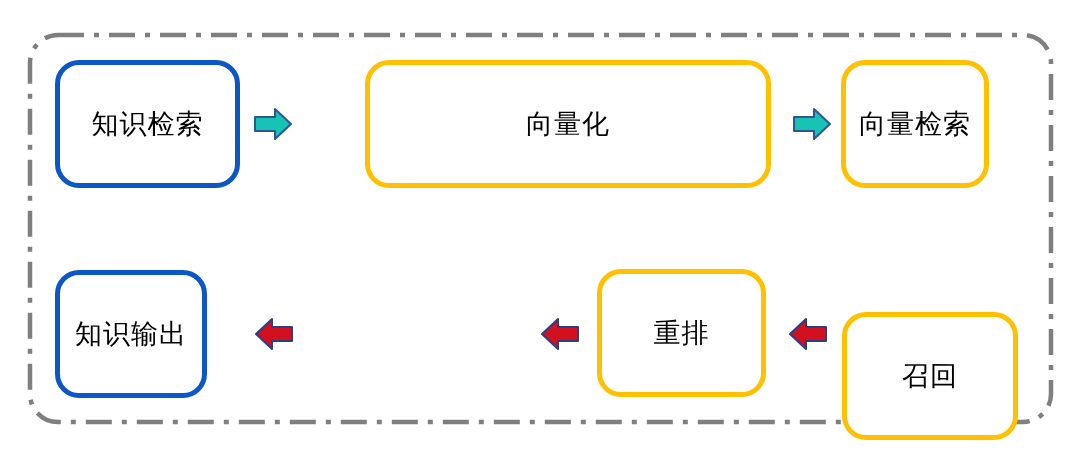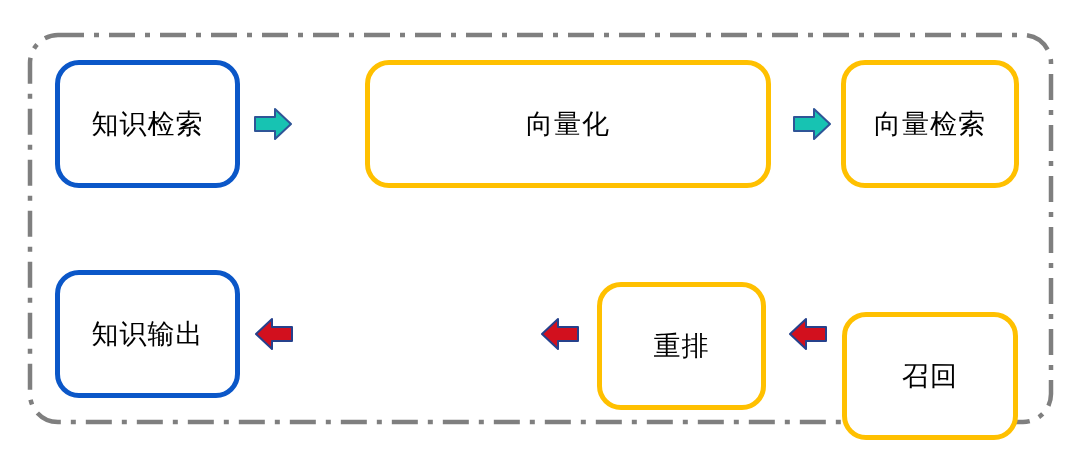--- a/index.html
+++ b/index.html
@@ -29,25 +29,25 @@
   }
   .node-label {
     font-size: 27px;
     color: #000000;
     letter-spacing: 1px;
     white-space: nowrap;
   }
   
   .n-knowledge-retrieval { left: 55px;  top: 60px;  width: 185px; }
   .n-vectorization      { left: 325px; top: 60px;  width: 406px; margin-left: 40px; }
-  .n-vector-retrieval   { left: 841px; top: 60px;  width: 178px; }
+  .n-vector-retrieval   { left: 841px; top: 60px;  width: 148px; }
   
-  .n-knowledge-output   { left: 55px;  top: 270px; width: 185px; }
+  .n-knowledge-output   { left: 55px;  top: 270px; width: 152px; }
   .n-model-context      { left: 325px; top: 270px; width: 200px; }
-  .n-rerank             { left: 597px; top: 282px; width: 169px; }
+  .n-rerank             { left: 597px; top: 269px; width: 169px; }
   .n-recall             { left: 842px; top: 270px; width: 176px; }
   
   .arrow { position: absolute; width: 38px; height: 32px; }
   .a-fwd1 { left: 254px; top: 108px; }
   .a-fwd2 { left: 793px; top: 108px; }
   .a-bwd1 { left: 255px; top: 318px; }
   .a-bwd2 { left: 541px; top: 318px; }
   .a-bwd3 { left: 789px; top: 318px; }
 </style>
 </head>

